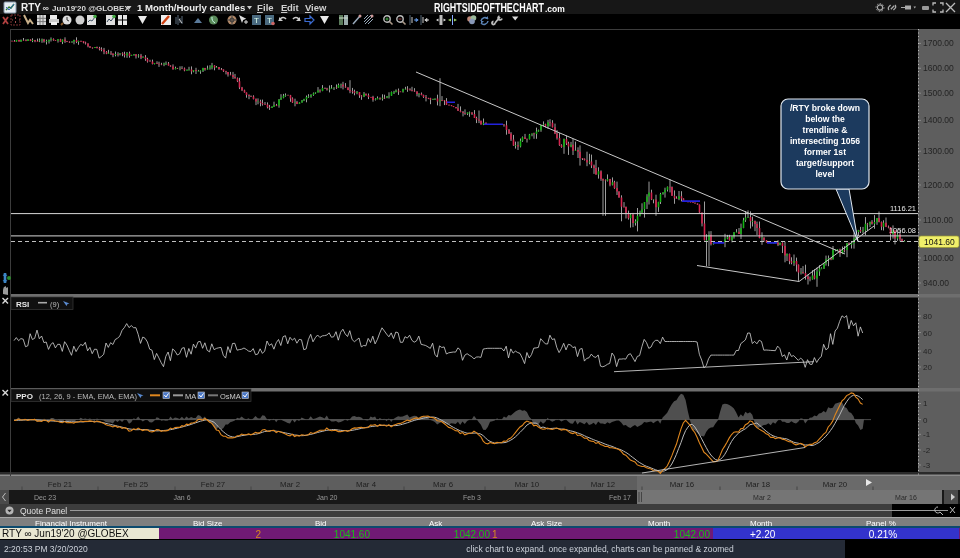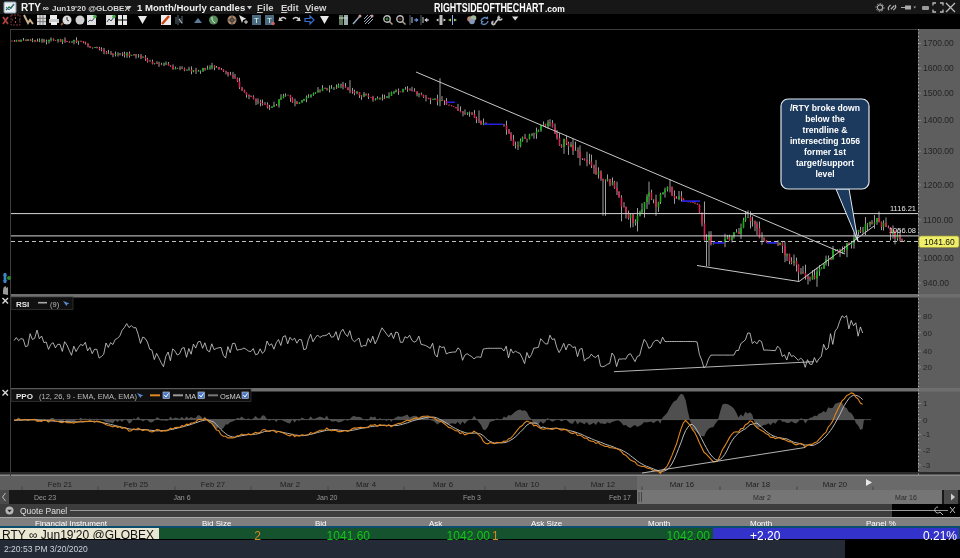--- a/index.html
+++ b/index.html
@@ -1,20 +1,20 @@
 <!DOCTYPE html>
 <html><head><meta charset="utf-8"><style>
 *{margin:0;padding:0;box-sizing:border-box}
 body{width:960px;height:558px;background:#000;font-family:"Liberation Sans",sans-serif;overflow:hidden;position:relative}
 .titlebar{position:absolute;left:0;top:0;width:960px;height:14px;background:#171717;color:#e8e8e8;font-size:9.5px;font-weight:bold}
 .toolbar{position:absolute;left:0;top:15px;width:960px;height:14px;background:#000}
 .qph{position:absolute;left:0;top:504px;width:892px;height:13px;background:#3d3d3d;color:#ddd;font-size:8.5px}
 .thead{position:absolute;left:0;top:517px;width:960px;height:11px;background:#7f7f7f;border-top:1px solid #a8a8a8;border-bottom:2px solid #0c4a6e;color:#fff;font-size:8px}
 .thead span{position:absolute;top:1px}
-.trow{position:absolute;left:0;top:528px;width:960px;height:10.5px;background:#14532d;font-size:12px;color:#ddd}
+.trow{position:absolute;left:0;top:528px;width:960px;height:10.5px;background:#701a75;font-size:10px;color:#ddd}
 .trow span{position:absolute;top:0.5px}
 .status{position:absolute;left:0;top:540px;width:845px;height:18px;background:#242a36;color:#cdd2da;font-size:8.5px}
 svg text{font-family:"Liberation Sans",sans-serif}
 </style></head>
 <body>
 <svg width="960" height="558" viewBox="0 0 960 558" font-family="Liberation Sans, sans-serif" shape-rendering="crispEdges" style="position:absolute;left:0;top:0">
 <g shape-rendering="auto">
 <rect x="0" y="29" width="960" height="475" fill="#000"></rect>
 <rect x="918" y="29" width="42" height="447" fill="#5e5e5e"></rect>
 <rect x="0" y="476" width="960" height="14" fill="#5e5e5e"></rect>
@@ -372,33 +372,34 @@
   <circle cx="9.5" cy="6.5" r="4" fill="#b6b6b6"></circle>
       <path d="M7.3 5.7 h4.4 l-2.2 2.6Z" fill="#2a2a2a"></path>
   <text x="20" y="9.5" font-size="8.5" fill="#e0e0e0">Quote Panel</text>
   <path d="M70 6.5 H948" stroke="#9a9a9a" stroke-width="1"></path>
   <path d="M938 3 a3 3 0 1 0 2 5 l3 3" stroke="#bbb" fill="none"></path>
   <path d="M950 3 l5 6 M955 3 l-5 6" stroke="#bbb"></path>
  </svg>
 </div>
 <div class="thead">
  <span style="left:35px">Financial Instrument</span>
- <span style="left:202px">Bid Size</span>
+ <span style="left:193px">Bid Size</span>
  <span style="left:315px">Bid</span>
  <span style="left:429px">Ask</span>
  <span style="left:531px">Ask Size</span>
  <span style="left:648px">Month</span>
  <span style="left:750px">Month</span>
  <span style="left:866px">Panel %</span>
 </div>
 <div class="trow">
  <span style="left:0;top:0;width:159px;height:10.5px;background:#e9e7d2;color:#111;padding-left:2px">RTY ∞ Jun19'20 @GLOBEX</span>
  <span style="left:200px;width:61px;text-align:right;color:#d78a1e">2</span>
  <span style="left:300px;width:70px;text-align:right;color:#16c216">1041.60</span>
  <span style="left:420px;width:70px;text-align:right;color:#16c216">1042.00</span>
  <span style="left:492px;color:#d78a1e">1</span>
  <span style="left:640px;width:70px;text-align:right;color:#16c216">1042.00</span>
  <span style="left:713px;top:0;width:246px;height:10.5px;background:#3333cc"></span>
  <span style="left:750px;width:70px;text-align:left;color:#fff">+2.20</span>
- <span style="left:887px;width:70px;text-align:right;color:#fff">0.21%</span>
+ <span style="left:848px;width:70px;text-align:center;color:#fff">0.21%</span>
 </div>
 <div class="status">
  <span style="position:absolute;left:4px;top:4px">2:20:53 PM 3/20/2020</span>
+ <span style="position:absolute;left:240px;top:4px;text-align:center;width:720px">click chart to expand. once expanded, charts can be panned &amp; zoomed</span>
 </div>
 </body></html>

